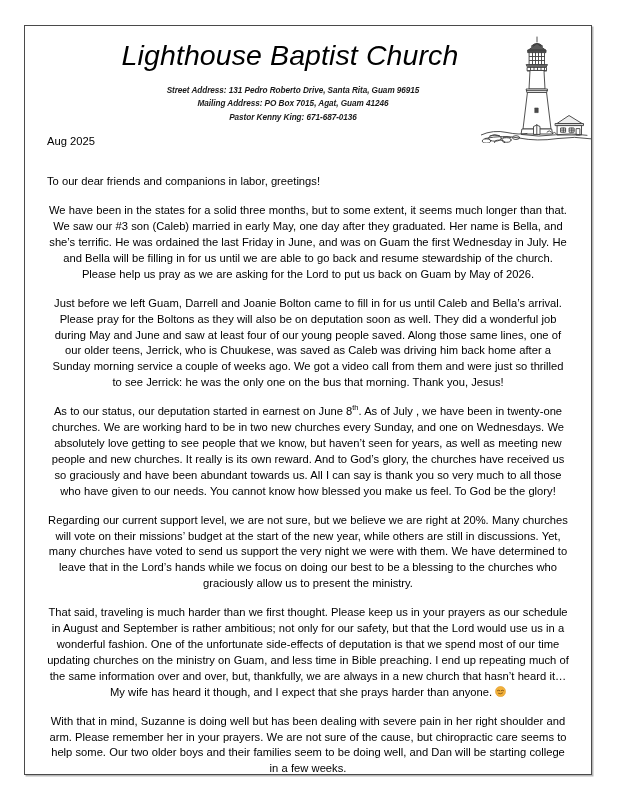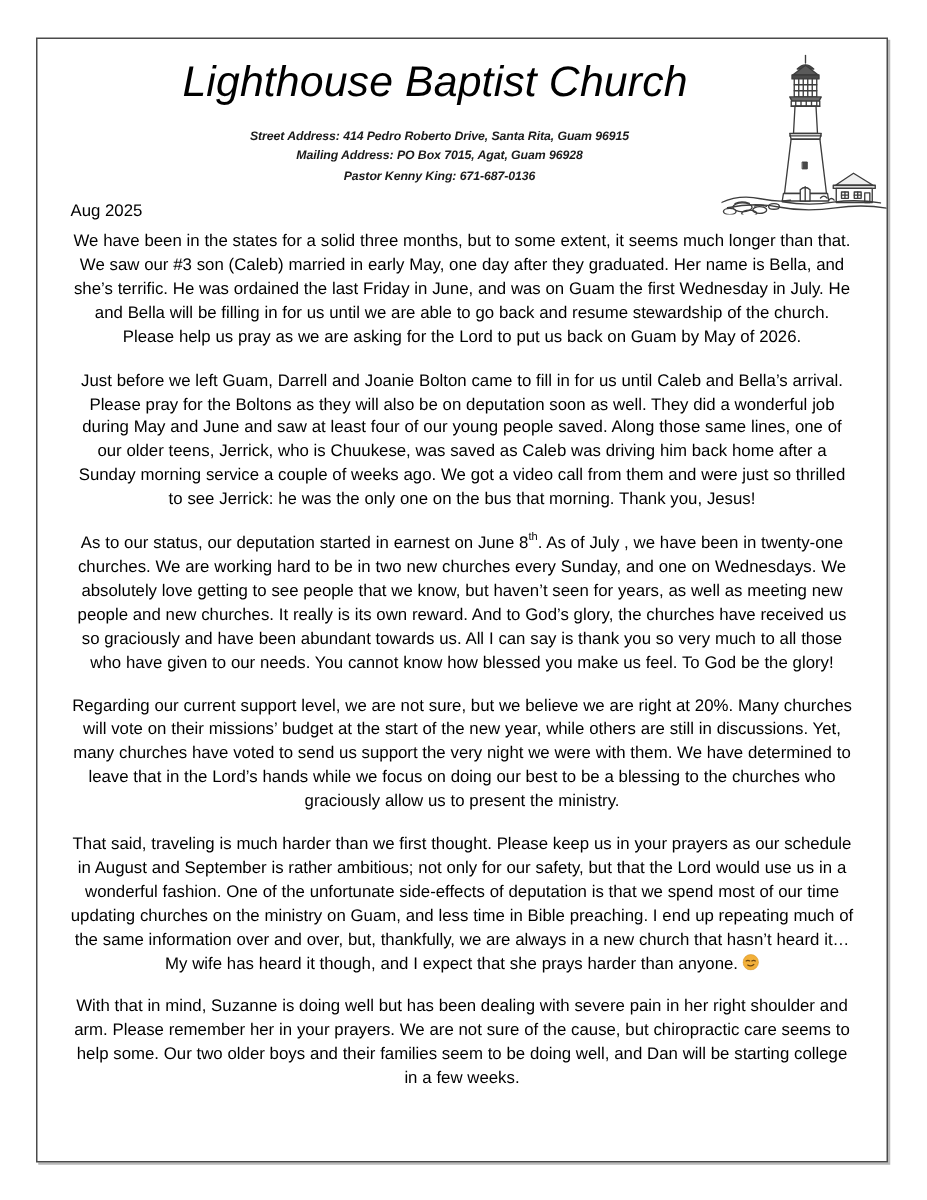--- a/index.html
+++ b/index.html
@@ -85,21 +85,21 @@
 
   
   .body-wrap {
     position: relative;
     padding: 0 22px 0 22px;
   }
 
   .date-line {
     font-size: 11.2px;
     line-height: 1.35;
-    margin: 0 0 5px 0;
+    margin: 0 0 25px 0;
   }
 
   .greeting {
     font-size: 11.2px;
     line-height: 1.35;
     margin: 0 0 14px 0;
   }
 
   p.para {
     font-size: 11.2px;
@@ -128,22 +128,22 @@
 <body>
 
 <div class="page">
   <div class="sheet">
 
     <div class="letterhead">
 
       <div class="church-title">Lighthouse Baptist Church</div>
 
       <div class="addr-block">
-        <div>Street Address: 414 Pedro Roberto Drive, Santa Rita, Guam 96915</div>
-        <div>Mailing Address:  PO Box 7015, Agat, Guam 96928</div>
+        <div>Street Address: 131 Pedro Roberto Drive, Santa Rita, Guam 96915</div>
+        <div>Mailing Address:  PO Box 7015, Agat, Guam 41246</div>
         <div>Pastor Kenny King: 671-687-0136</div>
       </div>
 
       <div class="lighthouse-art">
         <svg viewBox="0 0 112 118" xmlns="http://www.w3.org/2000/svg">
           <g fill="none" stroke="#3d3d3d" stroke-width="0.9" stroke-linecap="round" stroke-linejoin="round">
 
             <line x1="56" y1="12" x2="56" y2="17"></line>
             <path d="M50.5 21 Q56 15.5 61.5 21 Z" fill="#4a4a4a" stroke="#3d3d3d"></path>
 
@@ -208,20 +208,21 @@
             <path d="M71.5 108.4 q1.8 -2.2 3.6 0"></path>
           </g>
         </svg>
       </div>
     </div>
 
     <div class="body-wrap">
 
       <div class="date-line">Aug 2025</div>
 
+      <div class="greeting">To our dear friends and companions in labor, greetings!</div>
 
       <p class="para">We have been in the states for a solid three months, but to some extent, it seems much longer than that.  We saw our #3 son (Caleb) married in early May, one day after they graduated.  Her name is Bella, and she’s terrific.  He was ordained the last Friday in June, and was on Guam the first Wednesday in July. He and Bella will be filling in for us until we are able to go back and resume stewardship of the church. Please help us pray as we are asking for the Lord to put us back on Guam by May of 2026.</p>
 
       <p class="para">Just before we left Guam, Darrell and Joanie Bolton came to fill in for us until Caleb and Bella’s arrival.  Please pray for the Boltons as they will also be on deputation soon as well.  They did a wonderful job during May and June and saw at least four of our young people saved.  Along those same lines, one of our older teens, Jerrick, who is Chuukese, was saved as Caleb was driving him back home after a Sunday morning service a couple of weeks ago.  We got a video call from them and were just so thrilled to see Jerrick: he was the only one on the bus that morning.  Thank you, Jesus!</p>
 
       <p class="para">
         <span>As to our status, our deputation started in earnest on June 8</span><sup class="ord">th</sup><span>.  As of July , we have been in twenty-one churches.  We are working hard to be in two new churches every Sunday, and one on Wednesdays. We absolutely love getting to see people that we know, but haven’t seen for years, as well as meeting new people and new churches.  It really is its own reward.  And to God’s glory, the churches have received us so graciously and have been abundant towards us.  All I can say is thank you so very much to all those who have given to our needs.  You cannot know how blessed you make us feel.  To God be the glory!</span>
       </p>
 
       <p class="para">Regarding our current support level, we are not sure, but we believe we are right at 20%.  Many churches will vote on their missions’ budget at the start of the new year, while others are still in discussions.  Yet, many churches have voted to send us support the very night we were with them.  We have determined to leave that in the Lord’s hands while we focus on doing our best to be a blessing to the churches who graciously allow us to present the ministry.</p>

